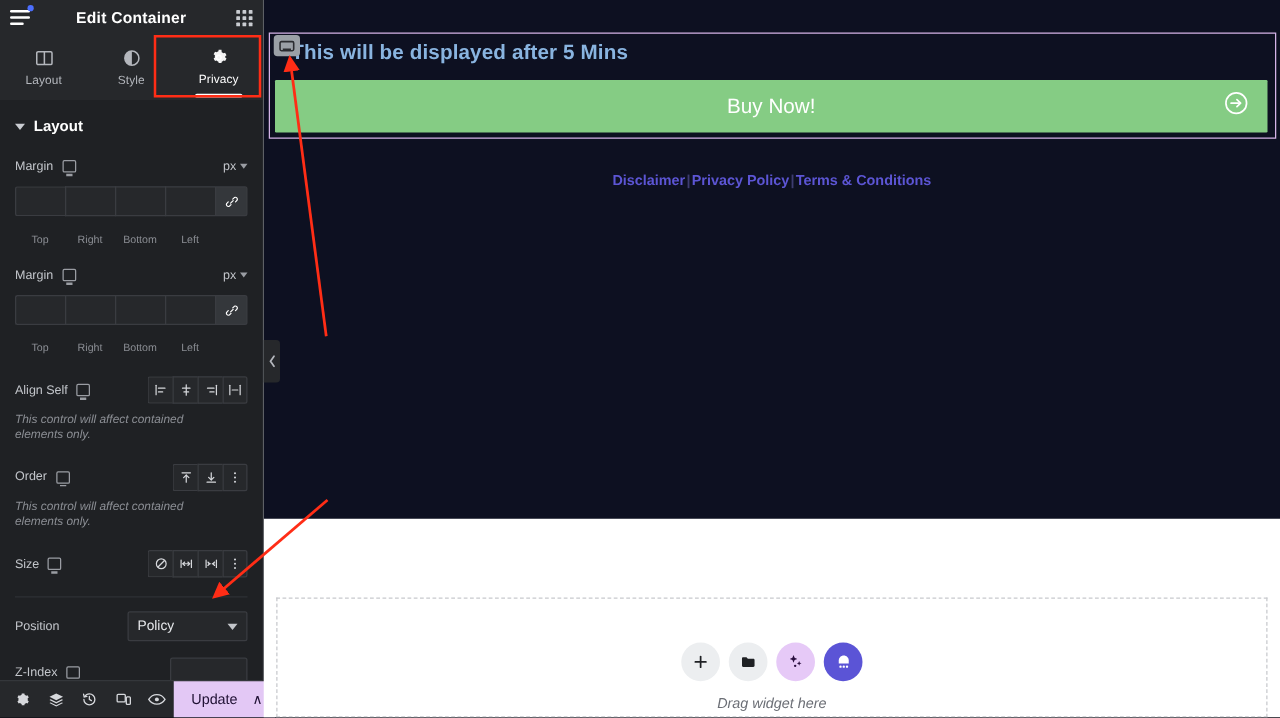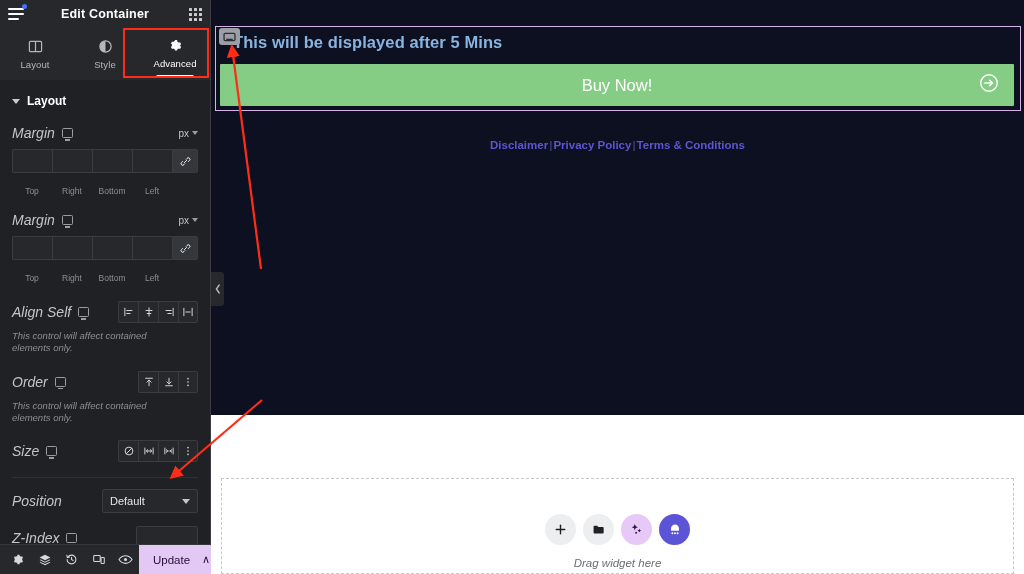--- a/index.html
+++ b/index.html
@@ -75,21 +75,21 @@
     display: flex; align-items: center; gap: 7px;
     padding: 14px 12px 10px 12px; color: #ffffff;
     font-size: 12px; font-weight: bold; cursor: pointer;
   }
   .caret-down {
     width: 0; height: 0; border-left: 4px solid transparent;
     border-right: 4px solid transparent; border-top: 5px solid #c9ccd1;
   }
   .ctrl { padding: 3px 12px 2px 12px; }
   .ctrl-row { display: flex; align-items: center; justify-content: space-between; min-height: 24px; }
-  .ctrl-label { font-size: 14px; color: #c2c5ca; display: flex; align-items: center; gap: 7px; font-style: italic; }
+  .ctrl-label { font-size: 10px; color: #c2c5ca; display: flex; align-items: center; gap: 7px; }
   .device-icon { width: 11px; height: 10px; border: 1.3px solid #9a9da3; border-radius: 1.5px; position: relative; }
   .device-icon::after {
     content: ""; position: absolute; left: 2px; bottom: -3.5px;
     width: 5px; height: 1.4px; background: #9a9da3;
   }
   .unit-select { font-size: 10px; color: #c2c5ca; display: flex; align-items: center; gap: 3px; cursor: pointer; }
   .unit-caret { width: 0; height: 0; border-left: 3px solid transparent; border-right: 3px solid transparent; border-top: 4px solid #9a9da3; }
 
   .dim-group { display: flex; margin-top: 4px; }
   .dim-cell { flex: 1; display: flex; flex-direction: column; align-items: center; }
@@ -268,21 +268,21 @@
         </span>
         <span class="tab-label">Style</span>
       </div>
       <div class="tab active">
         <span>
           <svg width="14" height="14" viewBox="0 0 16 16" fill="#ffffff">
             <path d="M8 5.2a2.8 2.8 0 100 5.6 2.8 2.8 0 000-5.6zm0 4.2a1.4 1.4 0 110-2.8 1.4 1.4 0 010 2.8z"></path>
             <path d="M14 8c0-.4 0-.7-.1-1.1l1.2-.9-1.3-2.3-1.4.5c-.5-.4-1.1-.8-1.7-1L10.5 1h-2.6l-.2 1.3c-.6.2-1.2.5-1.7 1l-1.4-.5L3.3 5l1.2.9c0 .4-.1.7-.1 1.1s0 .7.1 1.1L3.3 9l1.3 2.3 1.4-.5c.5.4 1.1.8 1.7 1l.2 1.3h2.6l.2-1.3c.6-.2 1.2-.5 1.7-1l1.4.5 1.3-2.3-1.2-.9c.1-.4.1-.7.1-1.1z" opacity=".95"></path>
           </svg>
         </span>
-        <span class="tab-label">Advanced</span>
+        <span class="tab-label">Privacy</span>
       </div>
     </div>
     <div id="advanced-highlight"></div>
 
     <div id="panel-body">
 
       <div class="section-head">
         <span class="caret-down"></span>
         <span>Layout</span>
       </div>
@@ -480,21 +480,21 @@
       </div>
 
       <div class="divider"></div>
 
       <div class="ctrl" style="margin-top:8px;">
         <div class="ctrl-row">
           <div class="ctrl-label">
             <span>Position</span>
           </div>
           <div class="select-box">
-            <span>Default</span>
+            <span>Policy</span>
             <span class="sel-caret"></span>
           </div>
         </div>
       </div>
 
       <div class="ctrl" style="margin-top:8px;">
         <div class="ctrl-row">
           <div class="ctrl-label">
             <span>Z-Index</span>
             <span class="device-icon"></span>

